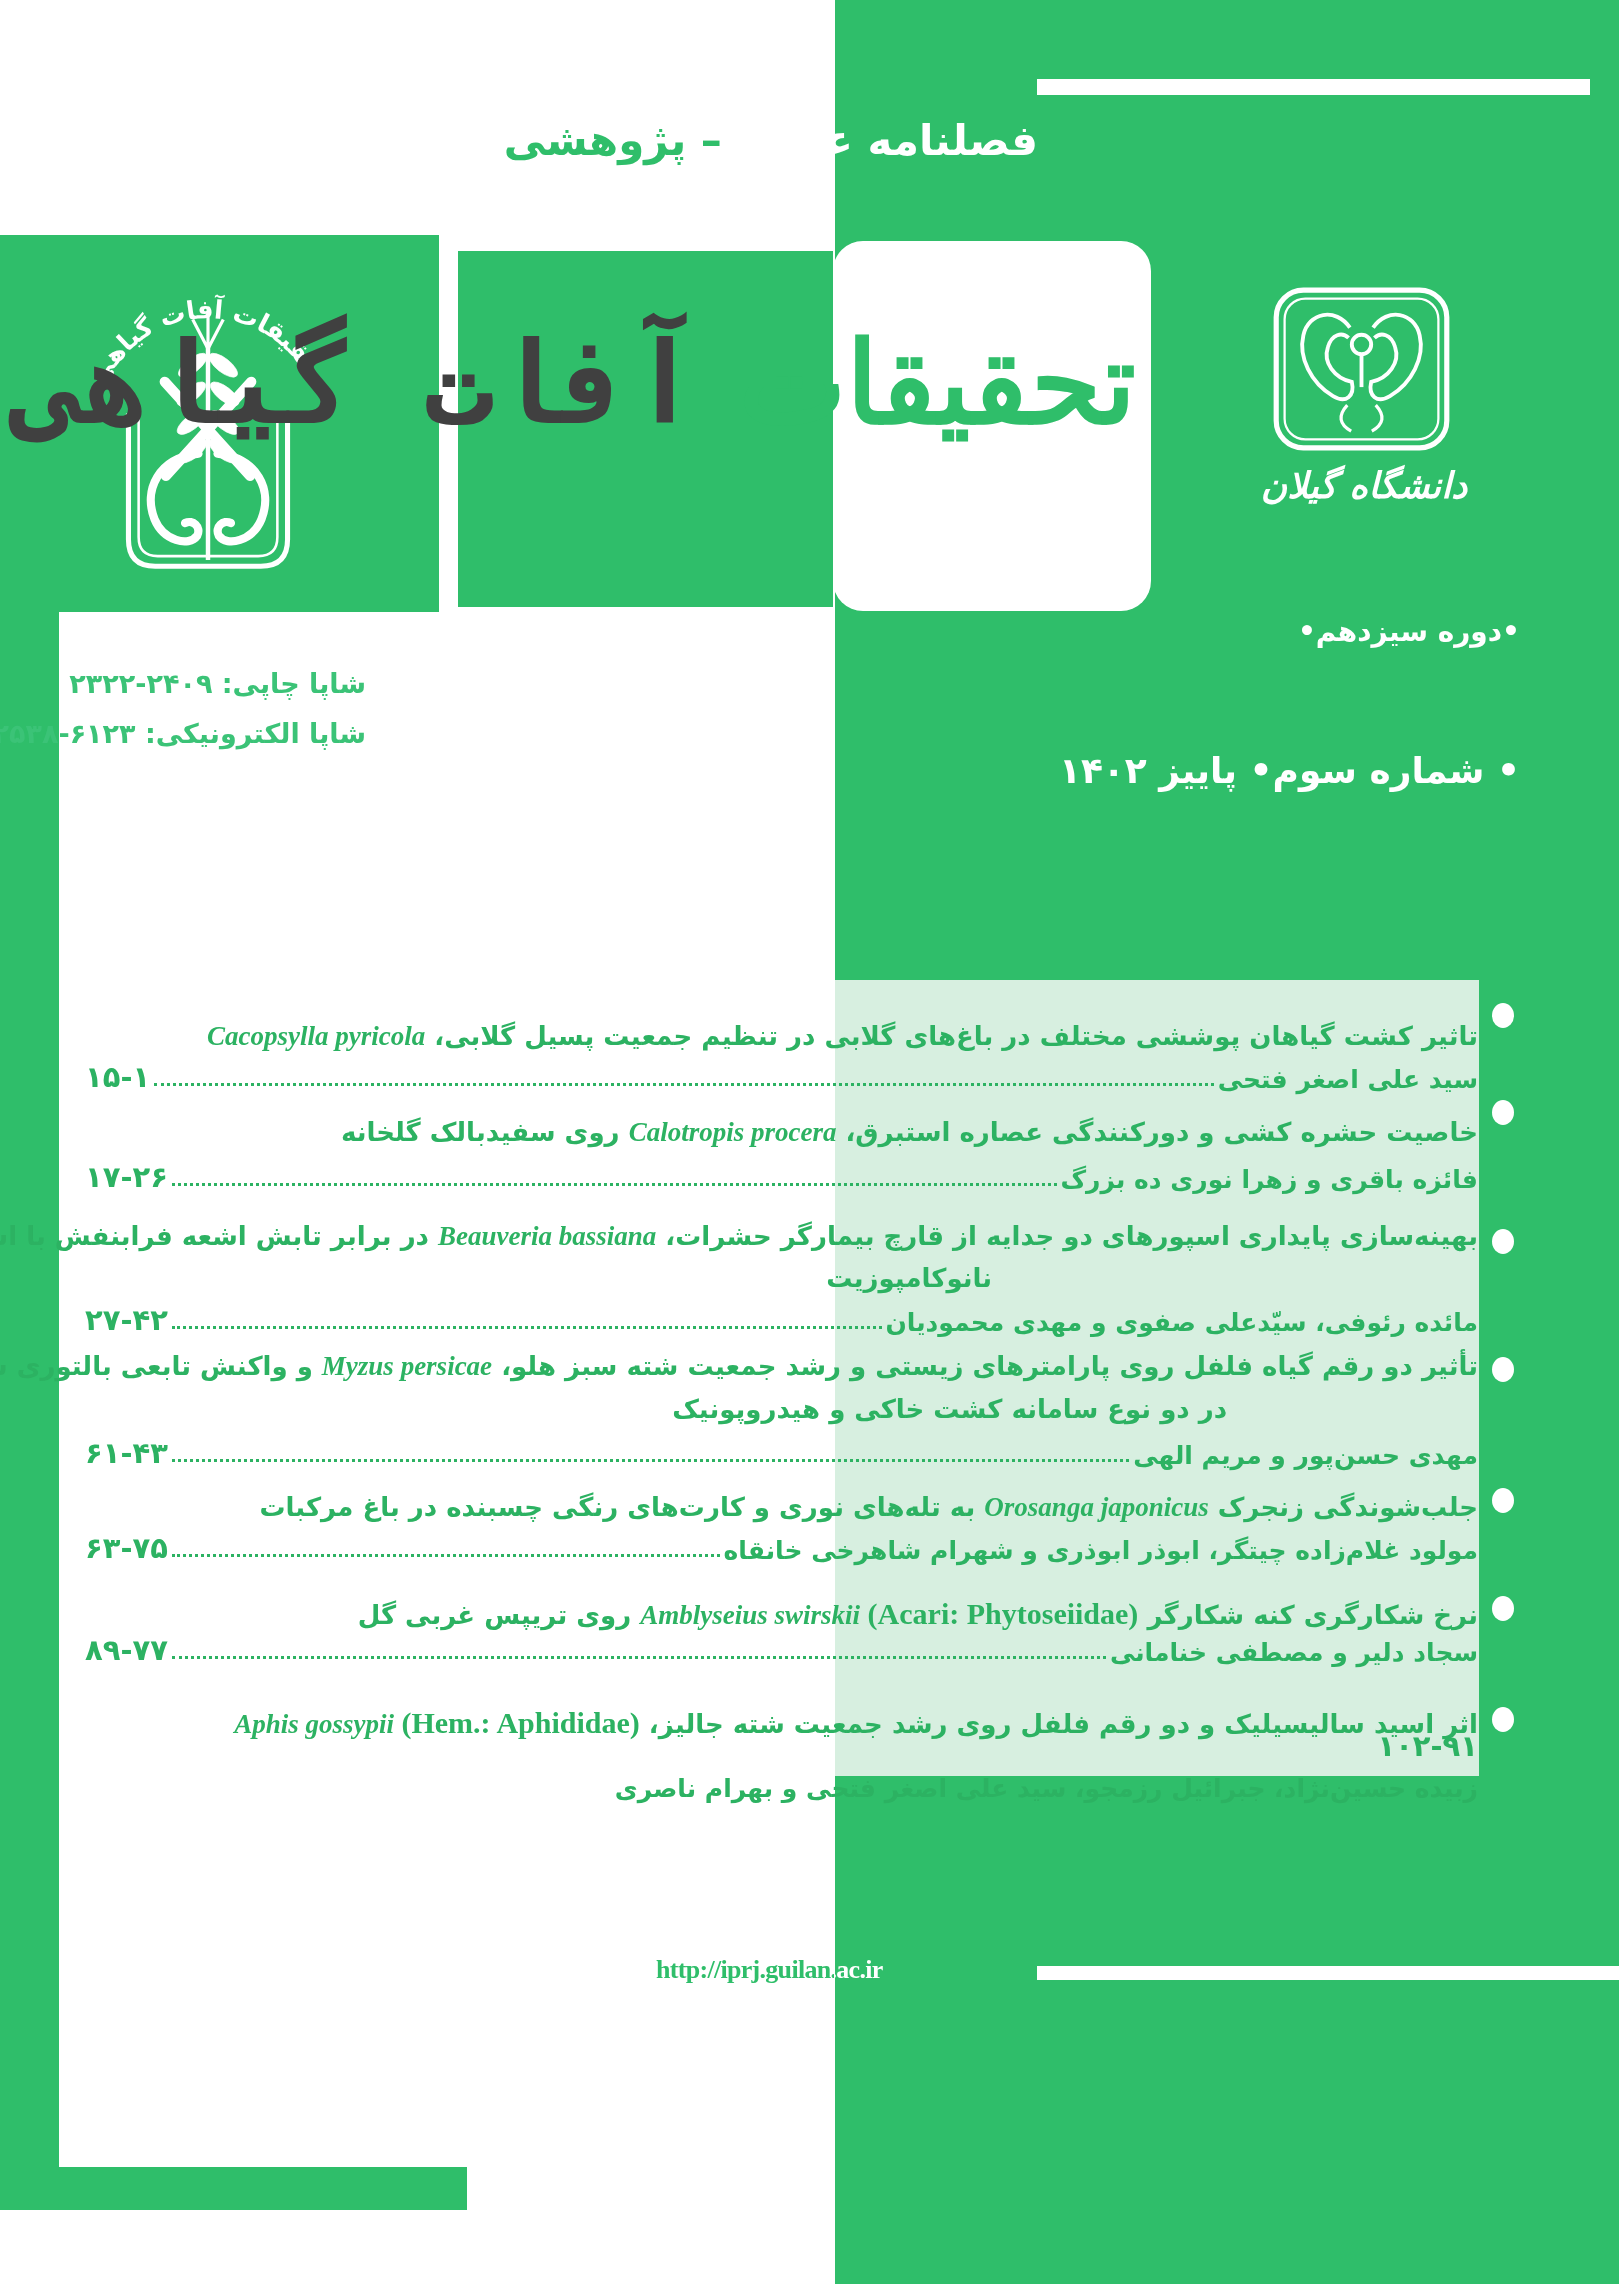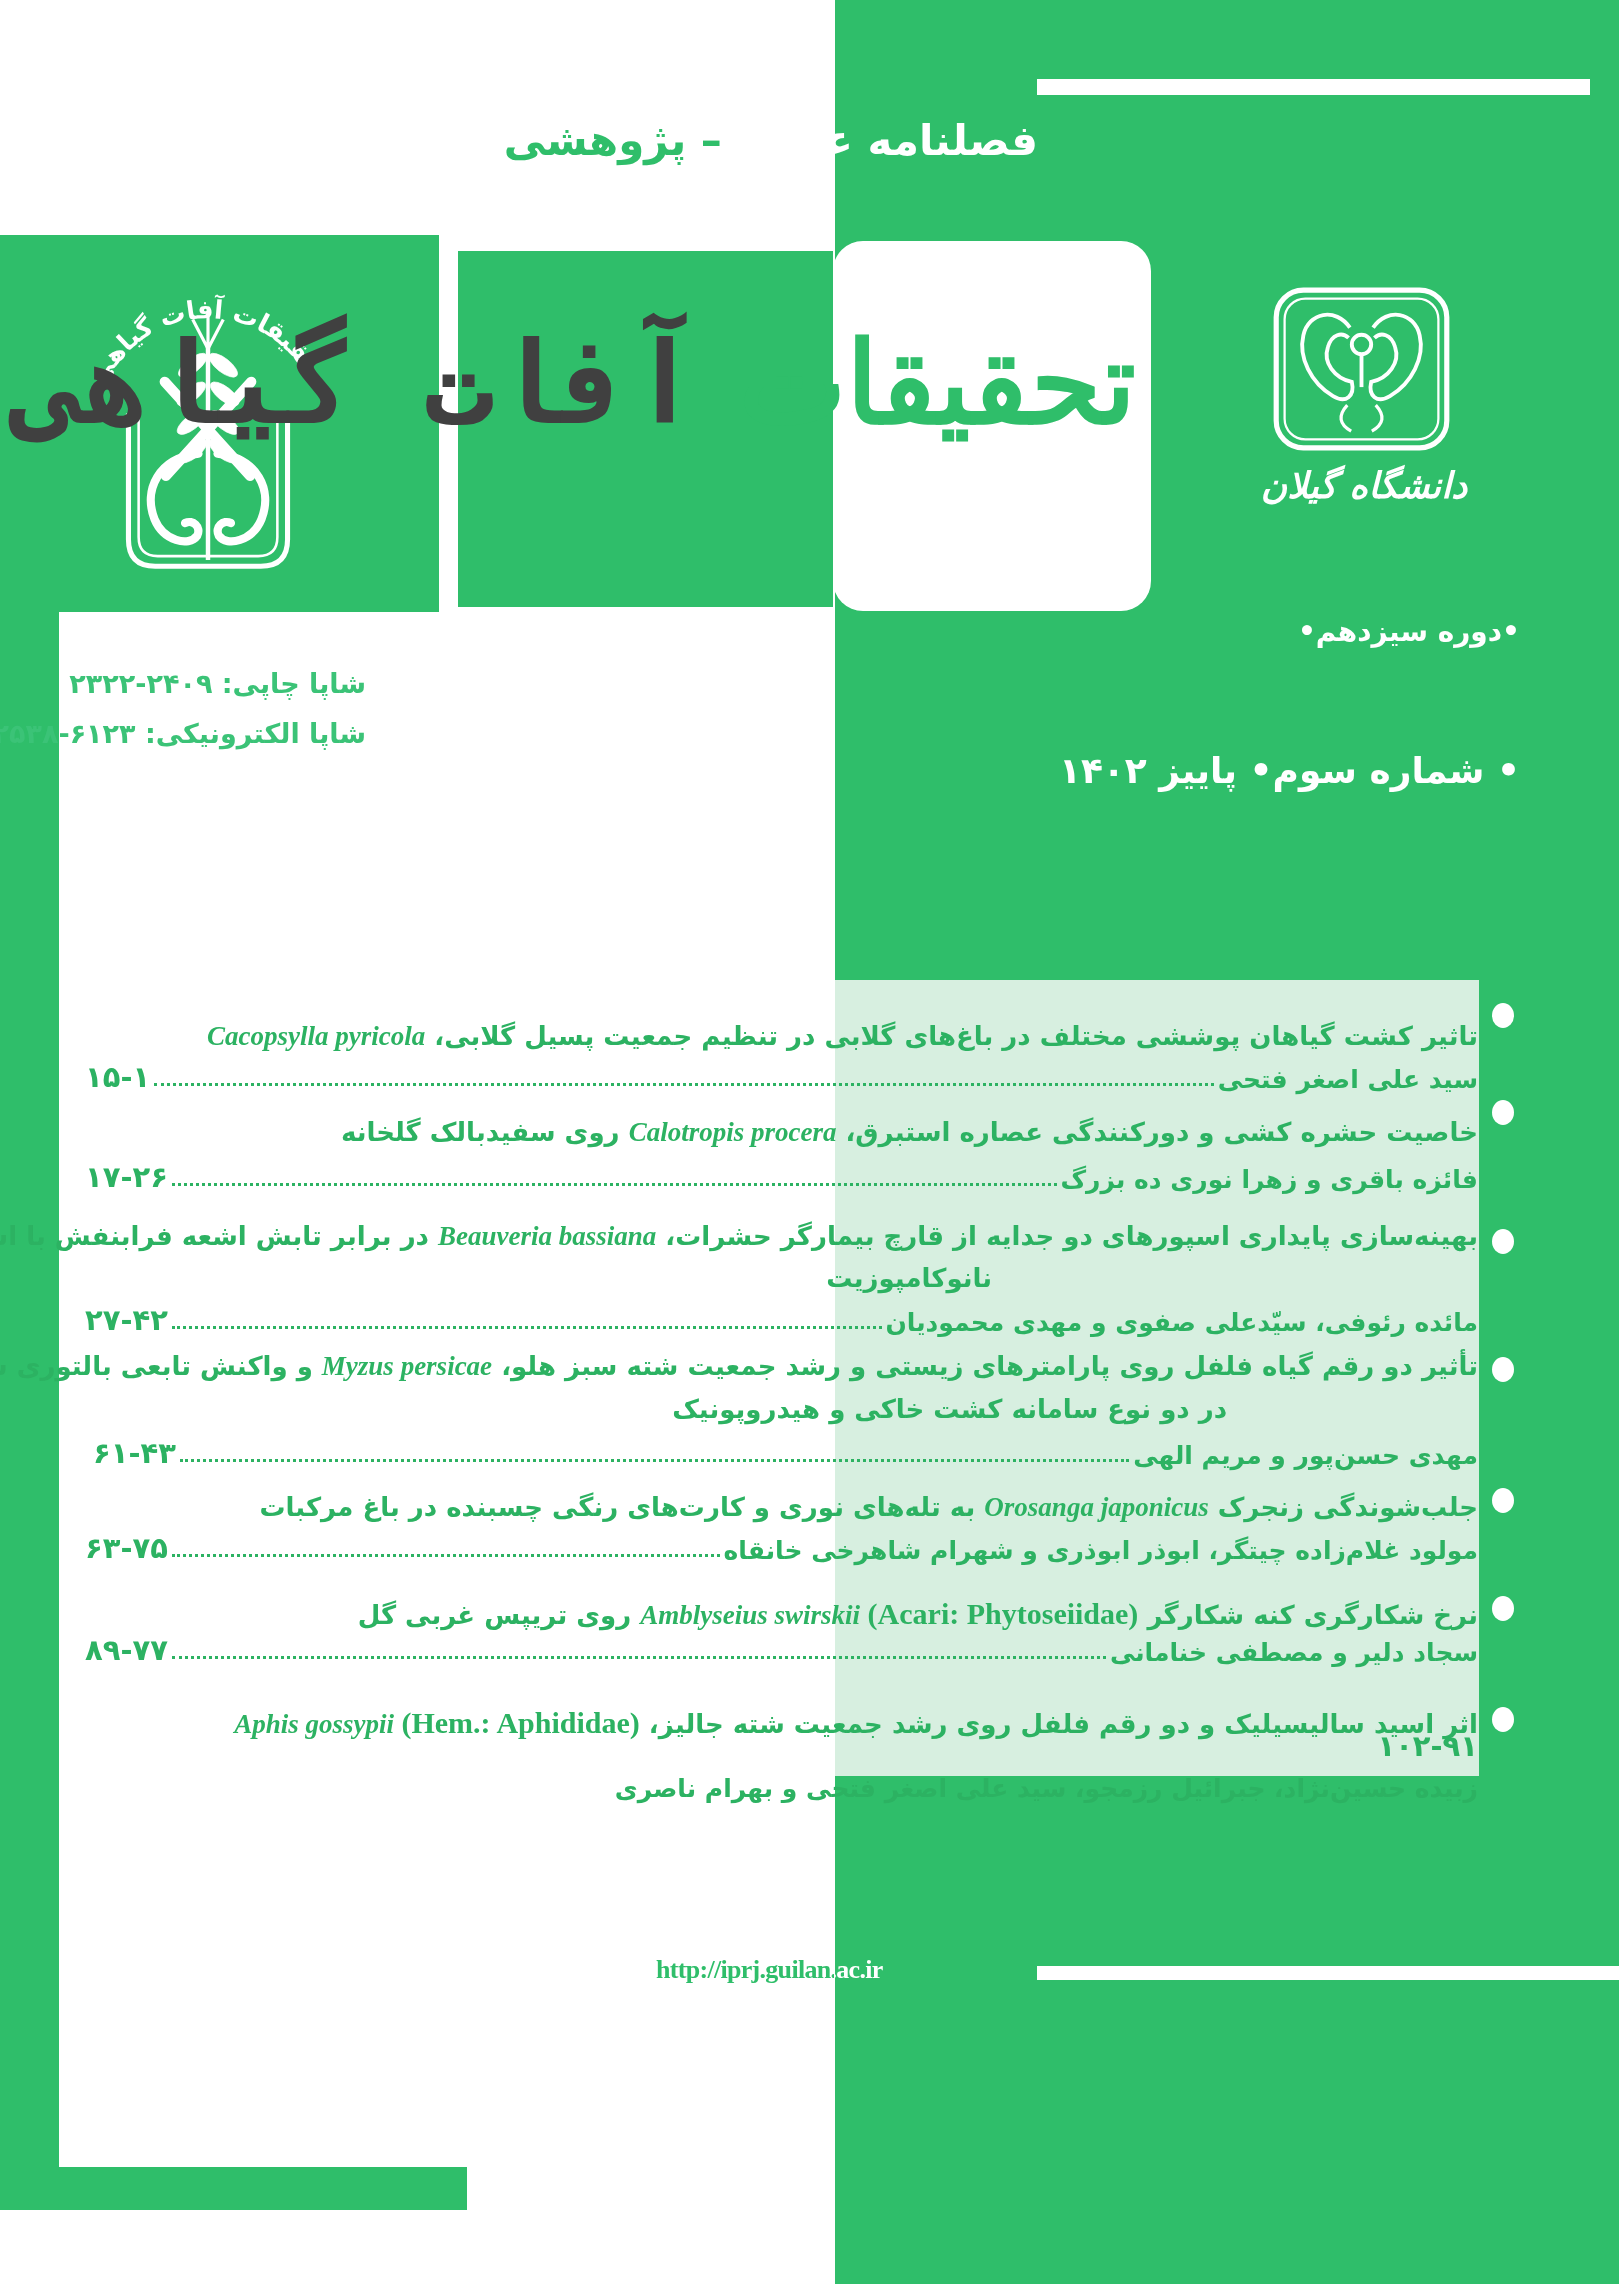--- a/index.html
+++ b/index.html
@@ -167,21 +167,21 @@
       <div class="toc-title" style="top: 1219px; right: 141px;"><span>بهینه‌سازی پایداری اسپورهای دو جدایه از قارچ بیمارگر حشرات، </span><span class="latin">Beauveria bassiana</span><span> در برابر تابش اشعه فرابنفش با استفاده از فرمولاسیون</span></div>
       <div class="toc-title" style="top: 1262px; right: 627px;"><span>نانوکامپوزیت</span></div>
       <div class="toc-authors" style="top: 1303px;">
         <span class="pg">۲۷-۴۲</span>
         <span class="dots"></span>
         <span class="au">مائده رئوفی، سیّدعلی صفوی و مهدی محمودیان</span>
       </div>
       <div class="toc-bullet" style="top: 1357px;"></div>
       <div class="toc-title" style="top: 1349px; right: 141px;"><span>تأثیر دو رقم گیاه فلفل روی پارامترهای زیستی و رشد جمعیت شته سبز هلو، </span><span class="latin">Myzus persicae</span><span> و واکنش تابعی بالتوری سبز، </span></div>
       <div class="toc-title" style="top: 1393px; right: 392px;"><span>در دو نوع سامانه کشت خاکی و هیدروپونیک</span></div>
-      <div class="toc-authors" style="top: 1436px; margin-left: 8px;">
+      <div class="toc-authors" style="top: 1436px;">
         <span class="pg">۶۱-۴۳</span>
         <span class="dots"></span>
         <span class="au">مهدی حسن‌پور و مریم الهی</span>
       </div>
       <div class="toc-bullet" style="top: 1488px;"></div>
       <div class="toc-title" style="top: 1490px; right: 141px;"><span>جلب‌شوندگی زنجرک </span><span class="latin">Orosanga japonicus</span><span> به تله‌های نوری و کارت‌های رنگی چسبنده در باغ مرکبات</span></div>
       <div class="toc-authors" style="top: 1531px;">
         <span class="pg">۶۳-۷۵</span>
         <span class="dots"></span>
         <span class="au">مولود غلام‌زاده چیتگر، ابوذر ابوذری و شهرام شاهرخی خانقاه</span>

